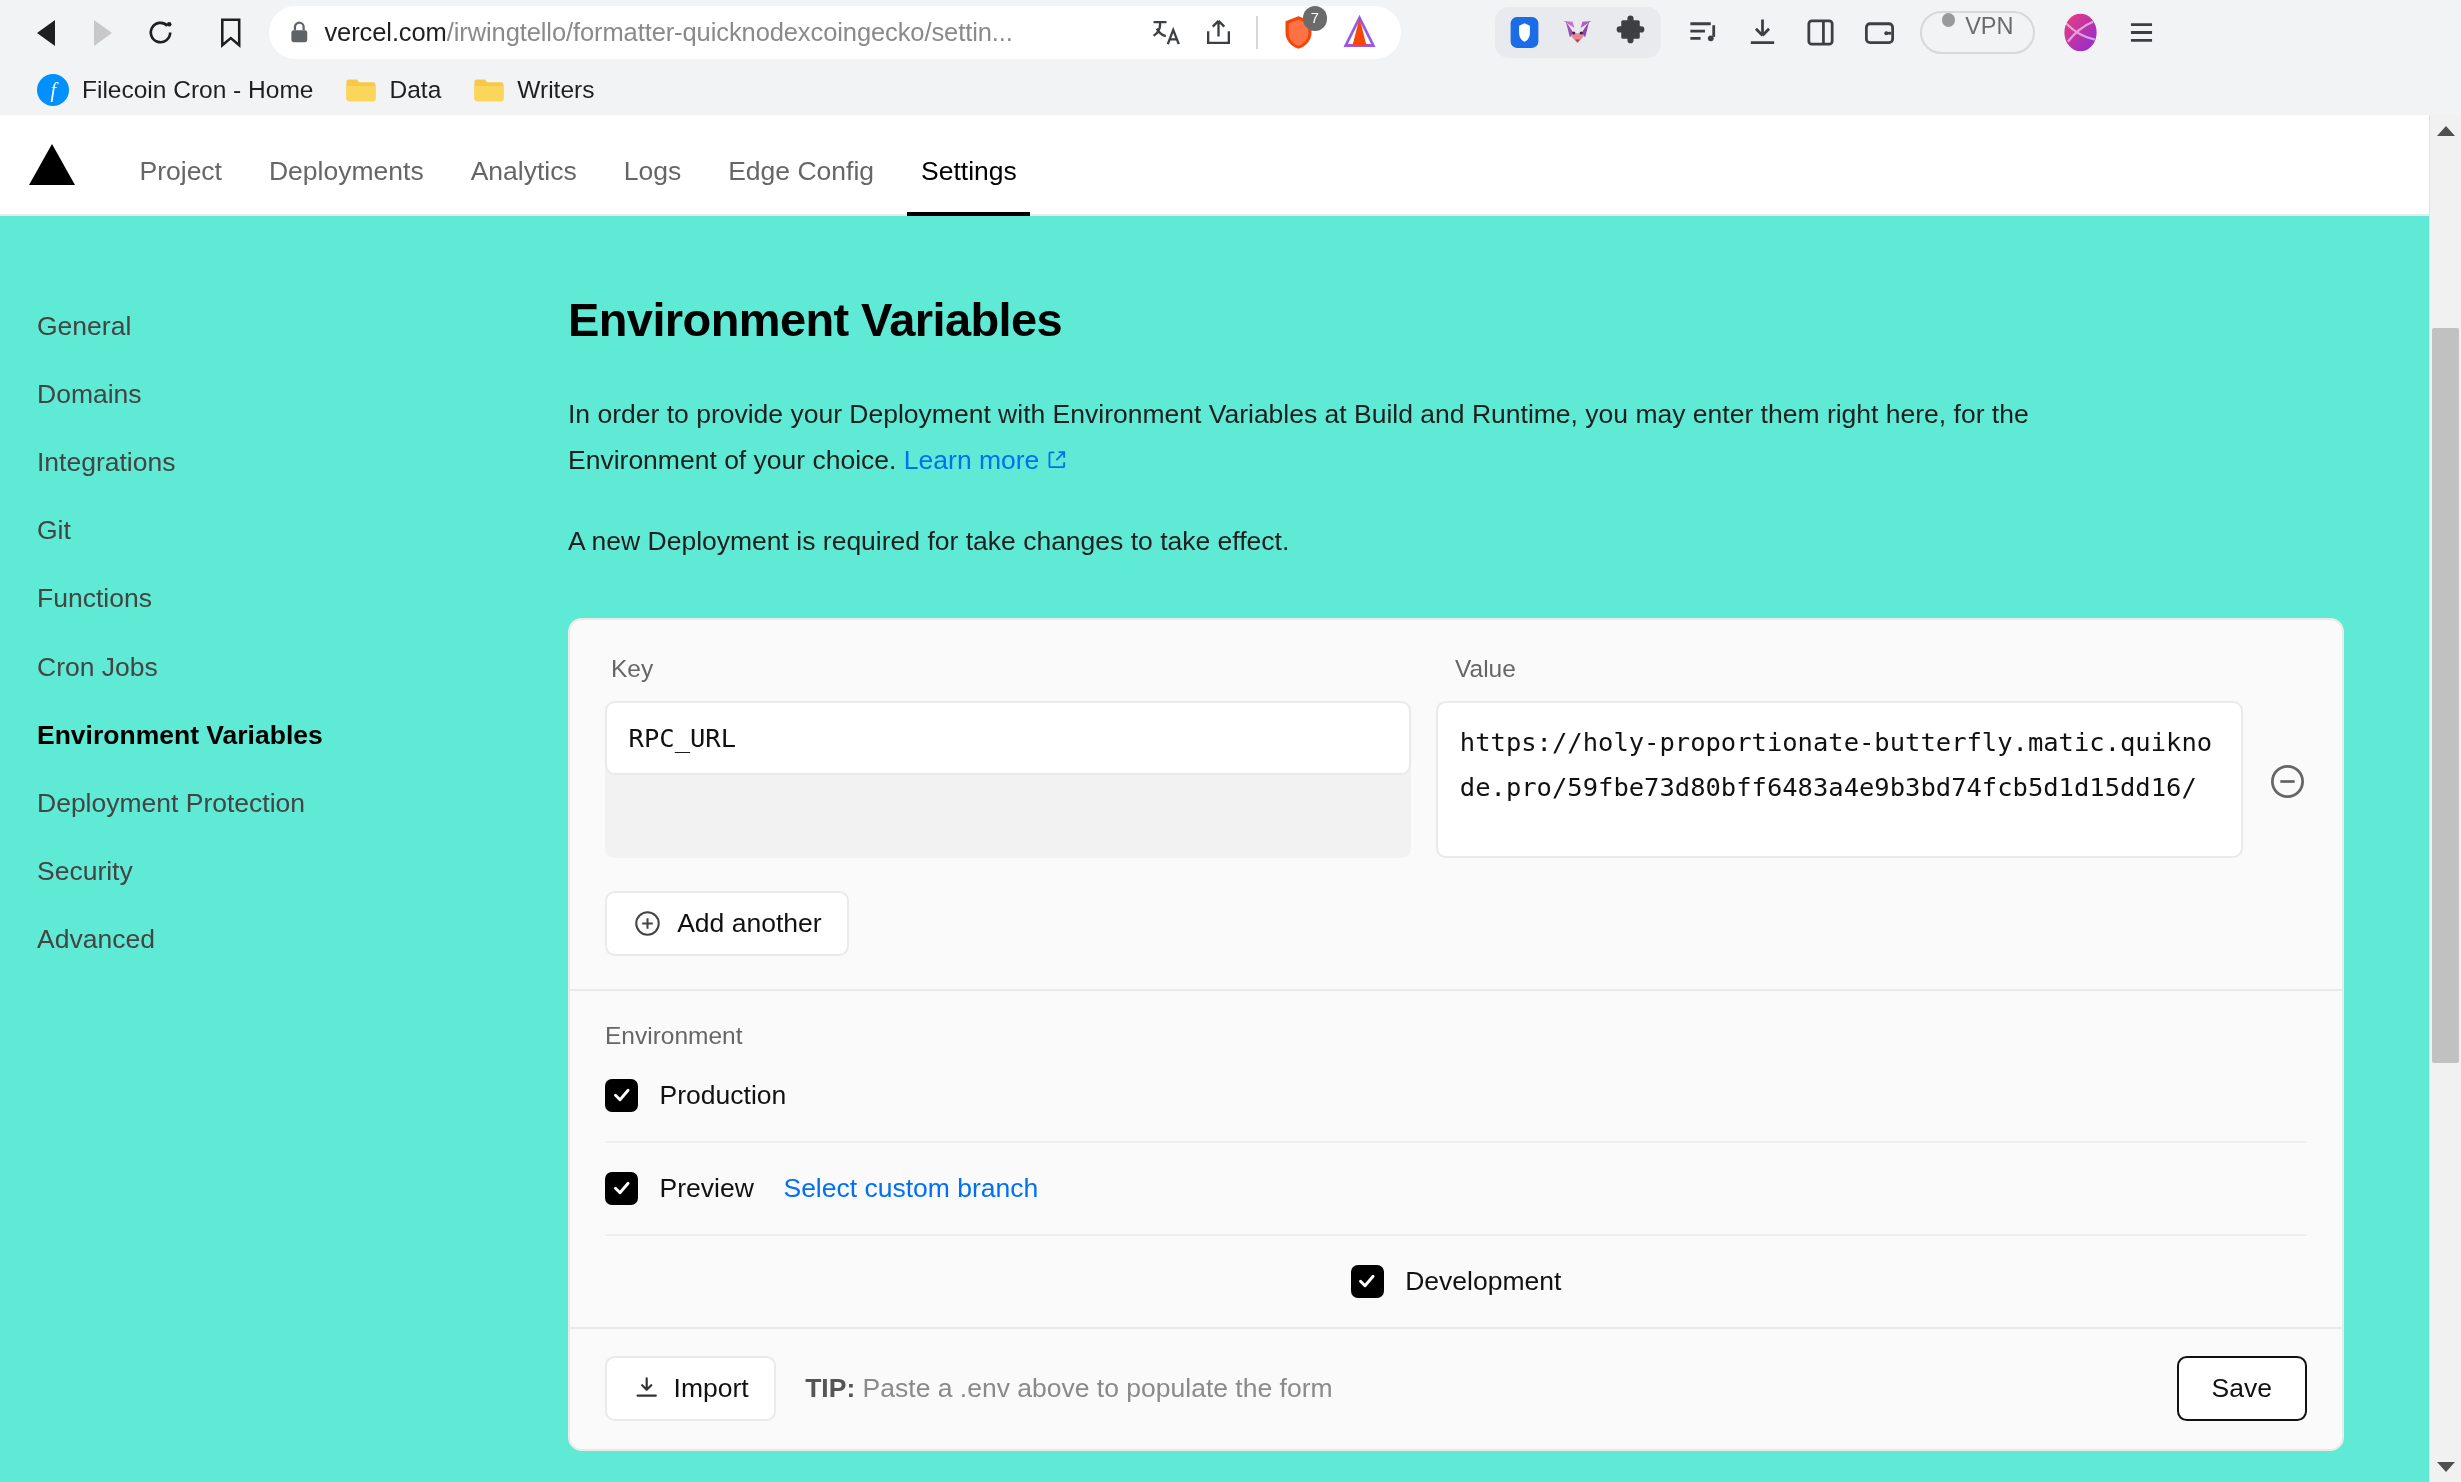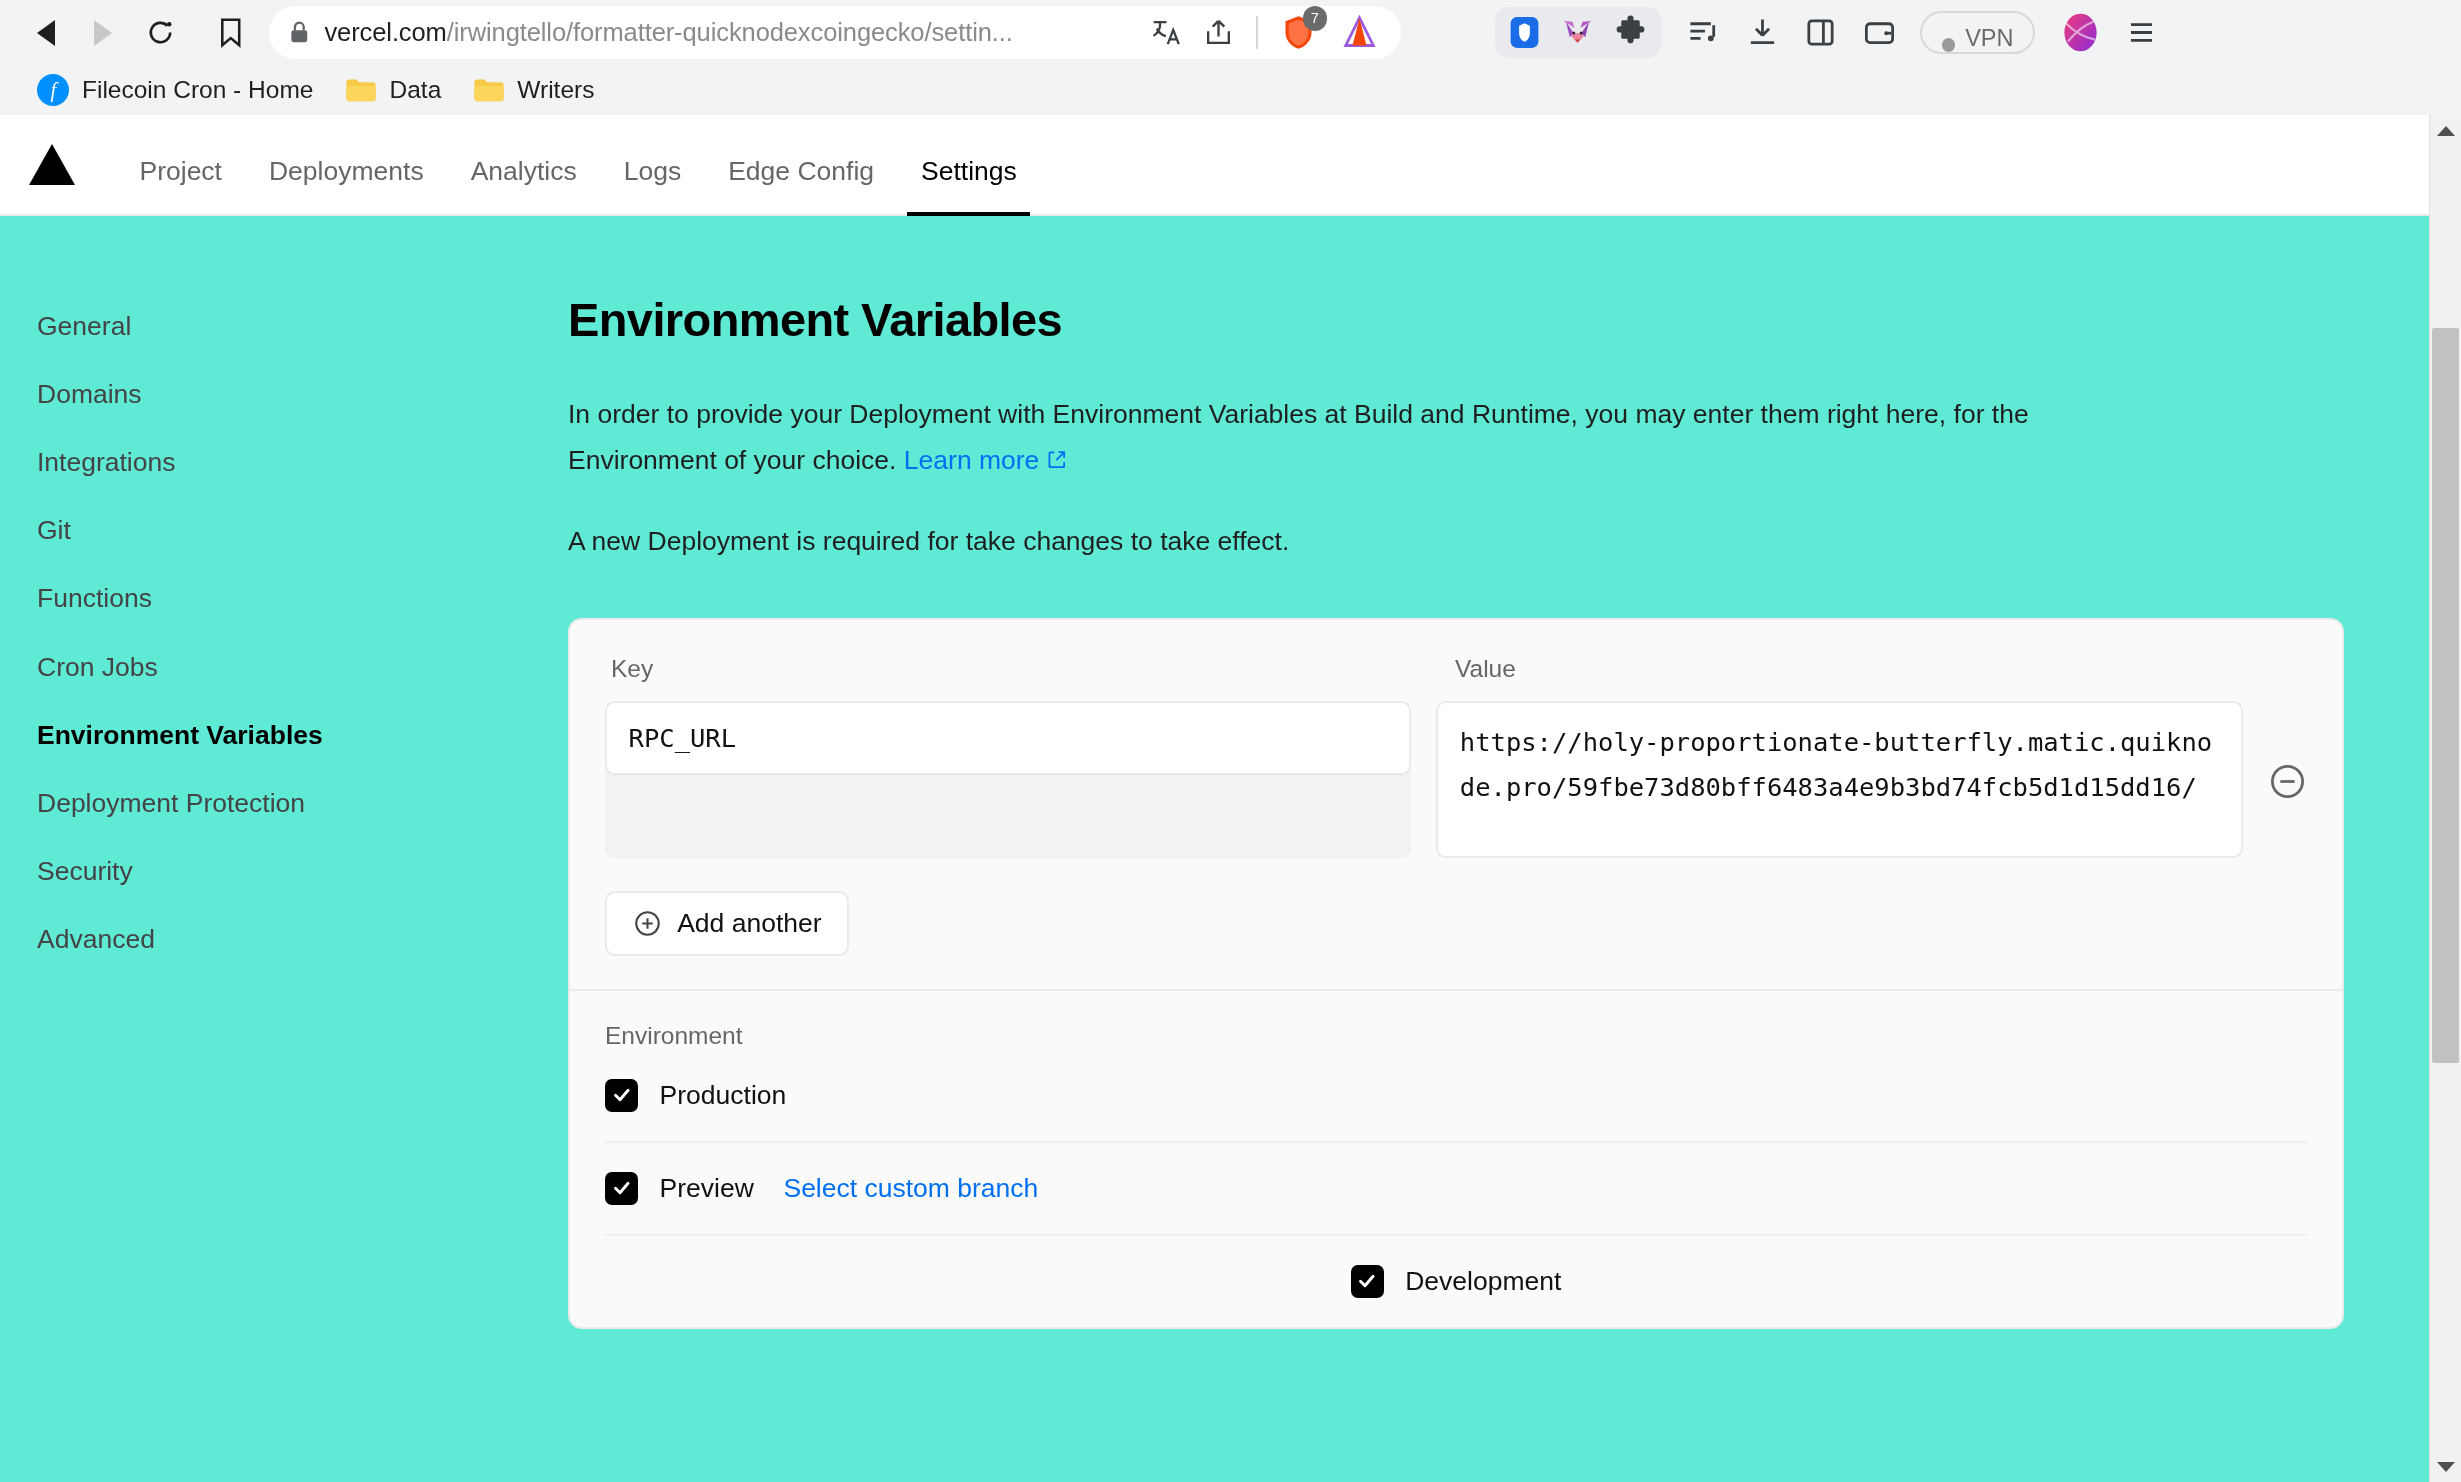--- a/index.html
+++ b/index.html
@@ -80,21 +80,21 @@
     display: flex; align-items: center; gap: 15.7px;
     background: #e8eaed;
     border-radius: 13.7px;
     padding: 6.9px 11.8px;
     margin-left: 94px;
   }
   .ext-ico { width: 37px; height: 37px; }
   .right-icons { display: flex; align-items: center; gap: 23.5px; margin-left: 25.5px; }
   .r-ico { width: 35px; height: 35px; }
   .vpn-pill {
-    display: flex; align-items: flex-end; gap: 9.8px;
+    display: flex; align-items: flex-start; gap: 9.8px;
     border: 2px solid #d8d8d8; border-radius: 23.5px;
     height: 43px; padding: 0 19.6px;
   }
   .vpn-dot { width: 13.7px; height: 13.7px; border-radius: 50%; background: #9a9a9a; }
   .vpn-label { font-size: 23.5px; color: #6b6b6b; }
   .avatar-ico { width: 43px; height: 43px; }
   .menu-ico { width: 33px; height: 29px; }
 
   
   .bookmarks-row {
@@ -503,20 +503,32 @@
           <div class="env-row last">
             <span class="cb">
               <svg viewBox="0 0 24 24" fill="none" stroke="#fff" stroke-width="3.2" stroke-linecap="round" stroke-linejoin="round">
                   <path d="M5 12.5 10 17.5 19 7"></path>
                 </svg>
             </span>
             <span class="env-label">Development</span>
           </div>
         </div>
 
+        <div class="card-footer">
+          <button class="import-btn">
+            <svg class="dl-ico" viewBox="0 0 24 24" fill="none" stroke="#333" stroke-width="1.9" stroke-linecap="round">
+              <path d="M12 3v10M12 13l-4 -4M12 13l4 -4M4 18h16"></path>
+            </svg>
+            <span>Import</span>
+          </button>
+          <span class="tip"><b>TIP:</b><span> Paste a .env above to populate the form</span></span>
+          <button class="save-btn">
+            <span>Save</span>
+          </button>
+        </div>
 
       </section>
     </main>
   </div>
 
   <div class="scrollbar">
     <div class="sb-arrow">
       <span class="sb-up"></span>
     </div>
     <div class="sb-track">

